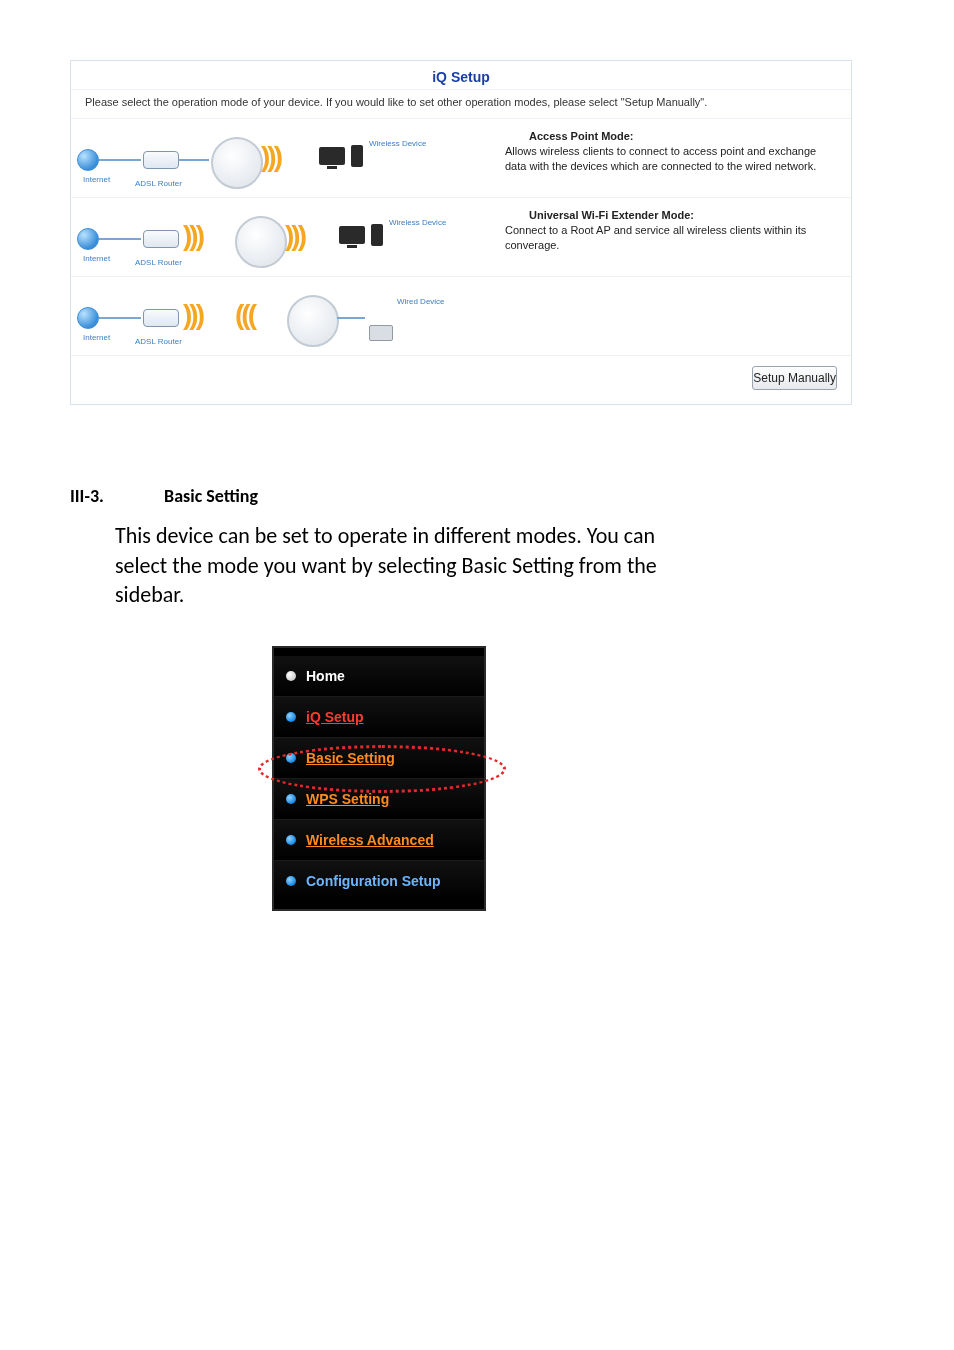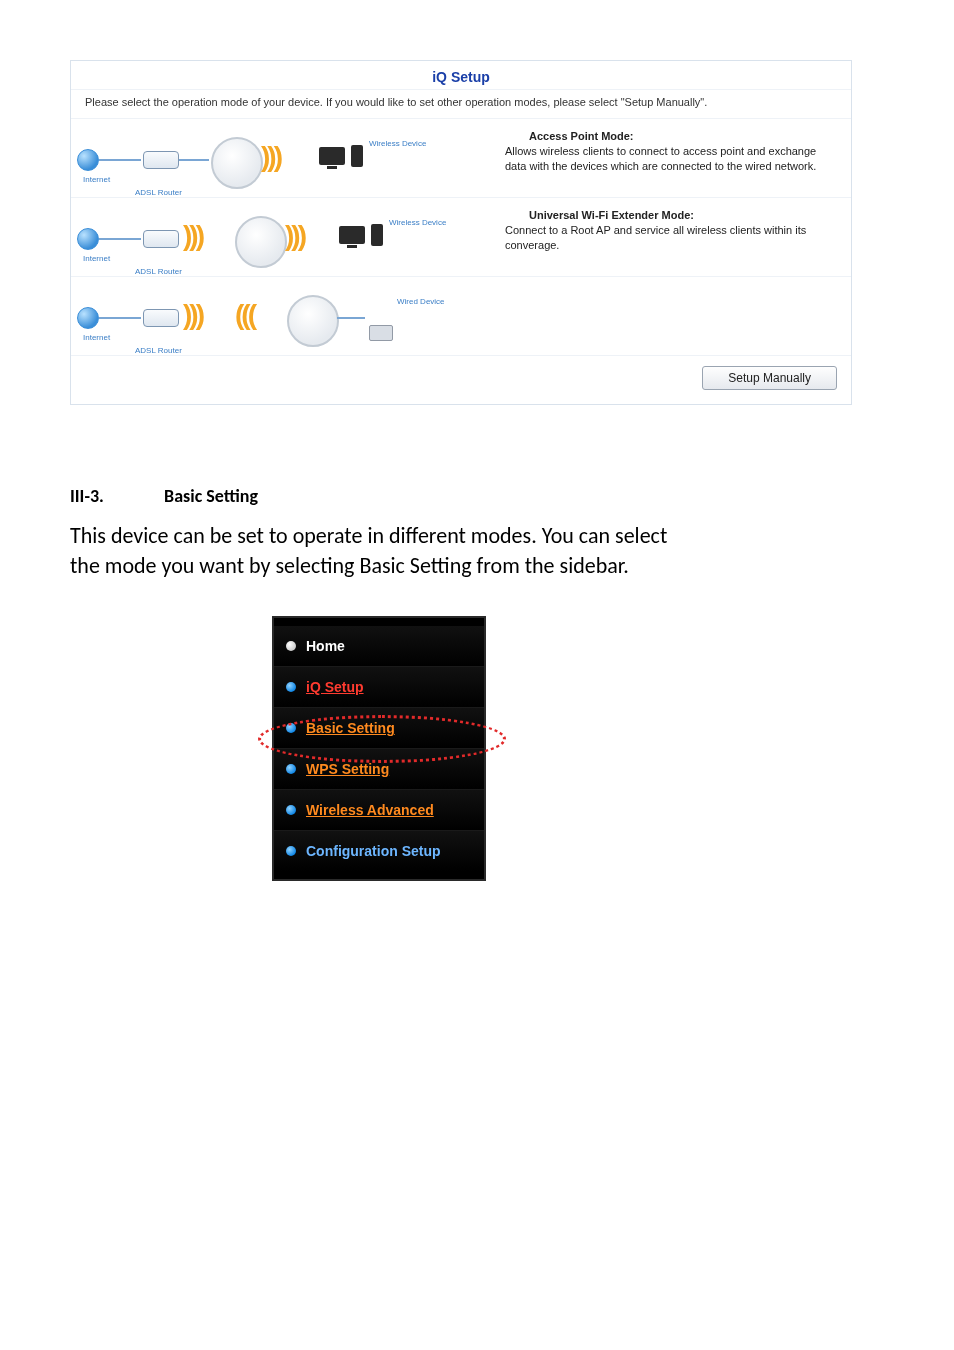--- a/index.html
+++ b/index.html
@@ -64,21 +64,21 @@
   .iq-footer {
     text-align: right;
     padding: 10px 14px 14px 14px;
   }
   .setup-manual-btn {
     display: inline-block;
     border: 1px solid #9aa4b1;
     background: linear-gradient(#fefefe, #e6e9ee);
     color: #222;
     font-size: 12px;
-    padding: 4px 25px;
+    padding: 4px 0;
     border-radius: 3px;
     cursor: pointer;
   }
 
   
   .diag-globe {
     position: absolute;
     left: 6px; top: 30px;
     width: 20px; height: 20px;
     border-radius: 50%;
@@ -99,21 +99,21 @@
   .diag-adsl {
     position: absolute;
     left: 72px; top: 32px;
     width: 34px; height: 16px;
     border: 1px solid #7d96b2;
     border-radius: 4px;
     background: linear-gradient(#f9fbfd, #dfe7f0);
   }
   .diag-label-adsl {
     position: absolute;
-    left: 64px; top: 69px;
+    left: 64px; top: 60px;
     font-size: 8px; color: #3a7ec6;
   }
   .diag-line2 {
     position: absolute;
     top: 40px; left: 108px;
     width: 30px; height: 2px;
     background: #7aa6d4;
   }
   .diag-disc {
     position: absolute;
@@ -174,20 +174,21 @@
     font-family: Calibri, Arial, sans-serif;
     font-size: 18px;
     font-weight: bold;
   }
   .section-heading .num { display:inline-block; width: 90px; }
   .body-para {
     font-family: Calibri, Arial, sans-serif;
     font-size: 22px;
     line-height: 1.35;
     margin-top: 14px;
+    margin-left: 45px;
   }
 
   
   .sidebar-wrap {
     position: relative;
     width: 230px;
     margin: 36px auto 0 auto;
   }
   .sidebar {
     width: 210px;

